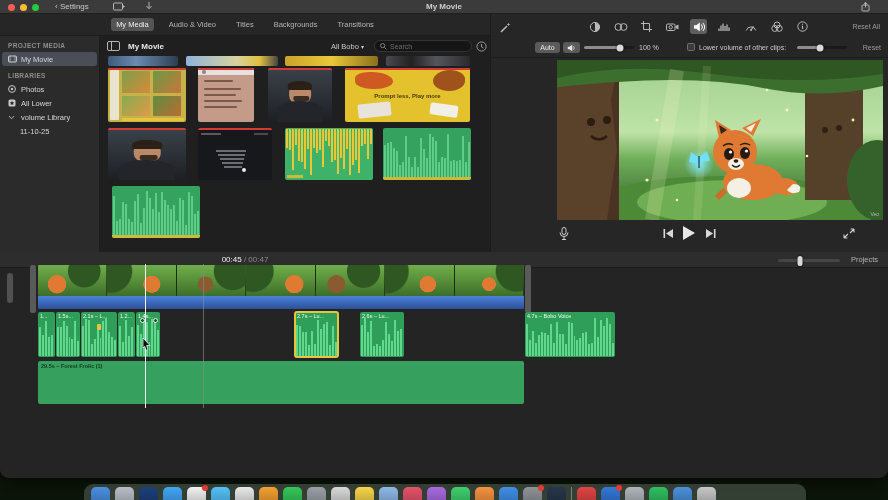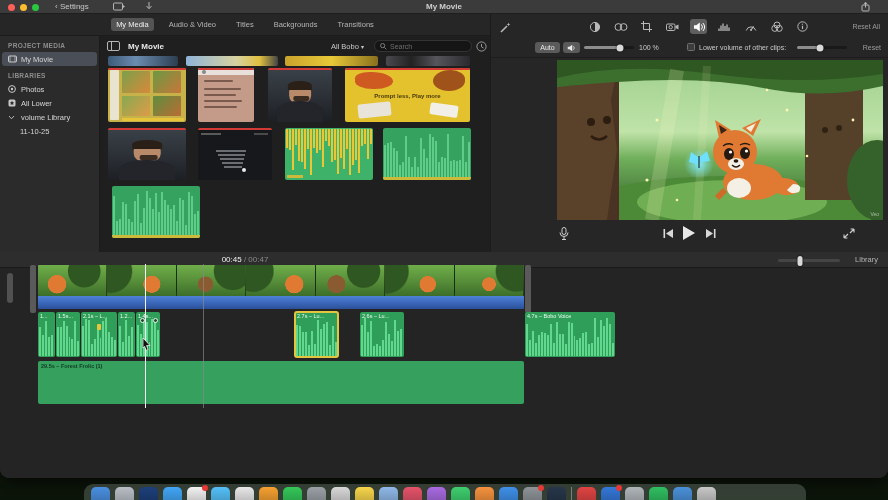--- a/index.html
+++ b/index.html
@@ -579,21 +579,21 @@
     </div>
   </div>
 
   <div class="timebar">
     <div class="tc">
       <span>00:45</span><span class="dim"> / </span><span class="dim">00:47</span>
     </div>
     <div class="slider" style="right:48px;top:7px;width:62px;background:#454545">
       <div class="knob" style="left:22px;width:5px;height:10px;border-radius:2.5px"></div>
     </div>
-    <div class="settings">Library</div>
+    <div class="settings">Projects</div>
   </div>
 
   <div class="timeline">
     <div class="vscroll"></div>
     <div class="bracket" style="left:30px"></div>
     <div class="filmstrip" id="filmstrip">
         <div class="frame" style="background: radial-gradient(circle at 28% 62%, rgb(224, 122, 51) 0px, rgb(224, 122, 51) 17%, transparent 18%), radial-gradient(circle at 68% 20%, rgb(46, 87, 34) 0px, rgb(46, 87, 34) 30%, transparent 32%), linear-gradient(rgb(111, 174, 74) 0%, rgb(86, 140, 56) 55%, rgb(60, 110, 42) 100%);"></div>
         <div class="frame" style="background: radial-gradient(circle at 65% 62%, rgb(224, 122, 51) 0px, rgb(224, 122, 51) 17%, transparent 18%), radial-gradient(circle at 5% 20%, rgb(46, 87, 34) 0px, rgb(46, 87, 34) 30%, transparent 32%), linear-gradient(rgb(111, 174, 74) 0%, rgb(86, 140, 56) 55%, rgb(60, 110, 42) 100%);"></div>
         <div class="frame" style="background: radial-gradient(circle at 42% 62%, rgb(138, 90, 48) 0px, rgb(138, 90, 48) 17%, transparent 18%), radial-gradient(circle at 82% 20%, rgb(46, 87, 34) 0px, rgb(46, 87, 34) 30%, transparent 32%), linear-gradient(rgb(111, 174, 74) 0%, rgb(86, 140, 56) 55%, rgb(60, 110, 42) 100%);"></div>
         <div class="frame" style="background: radial-gradient(circle at 70% 62%, rgb(224, 122, 51) 0px, rgb(224, 122, 51) 17%, transparent 18%), radial-gradient(circle at 10% 20%, rgb(46, 87, 34) 0px, rgb(46, 87, 34) 30%, transparent 32%), linear-gradient(rgb(111, 174, 74) 0%, rgb(86, 140, 56) 55%, rgb(60, 110, 42) 100%);"></div>

